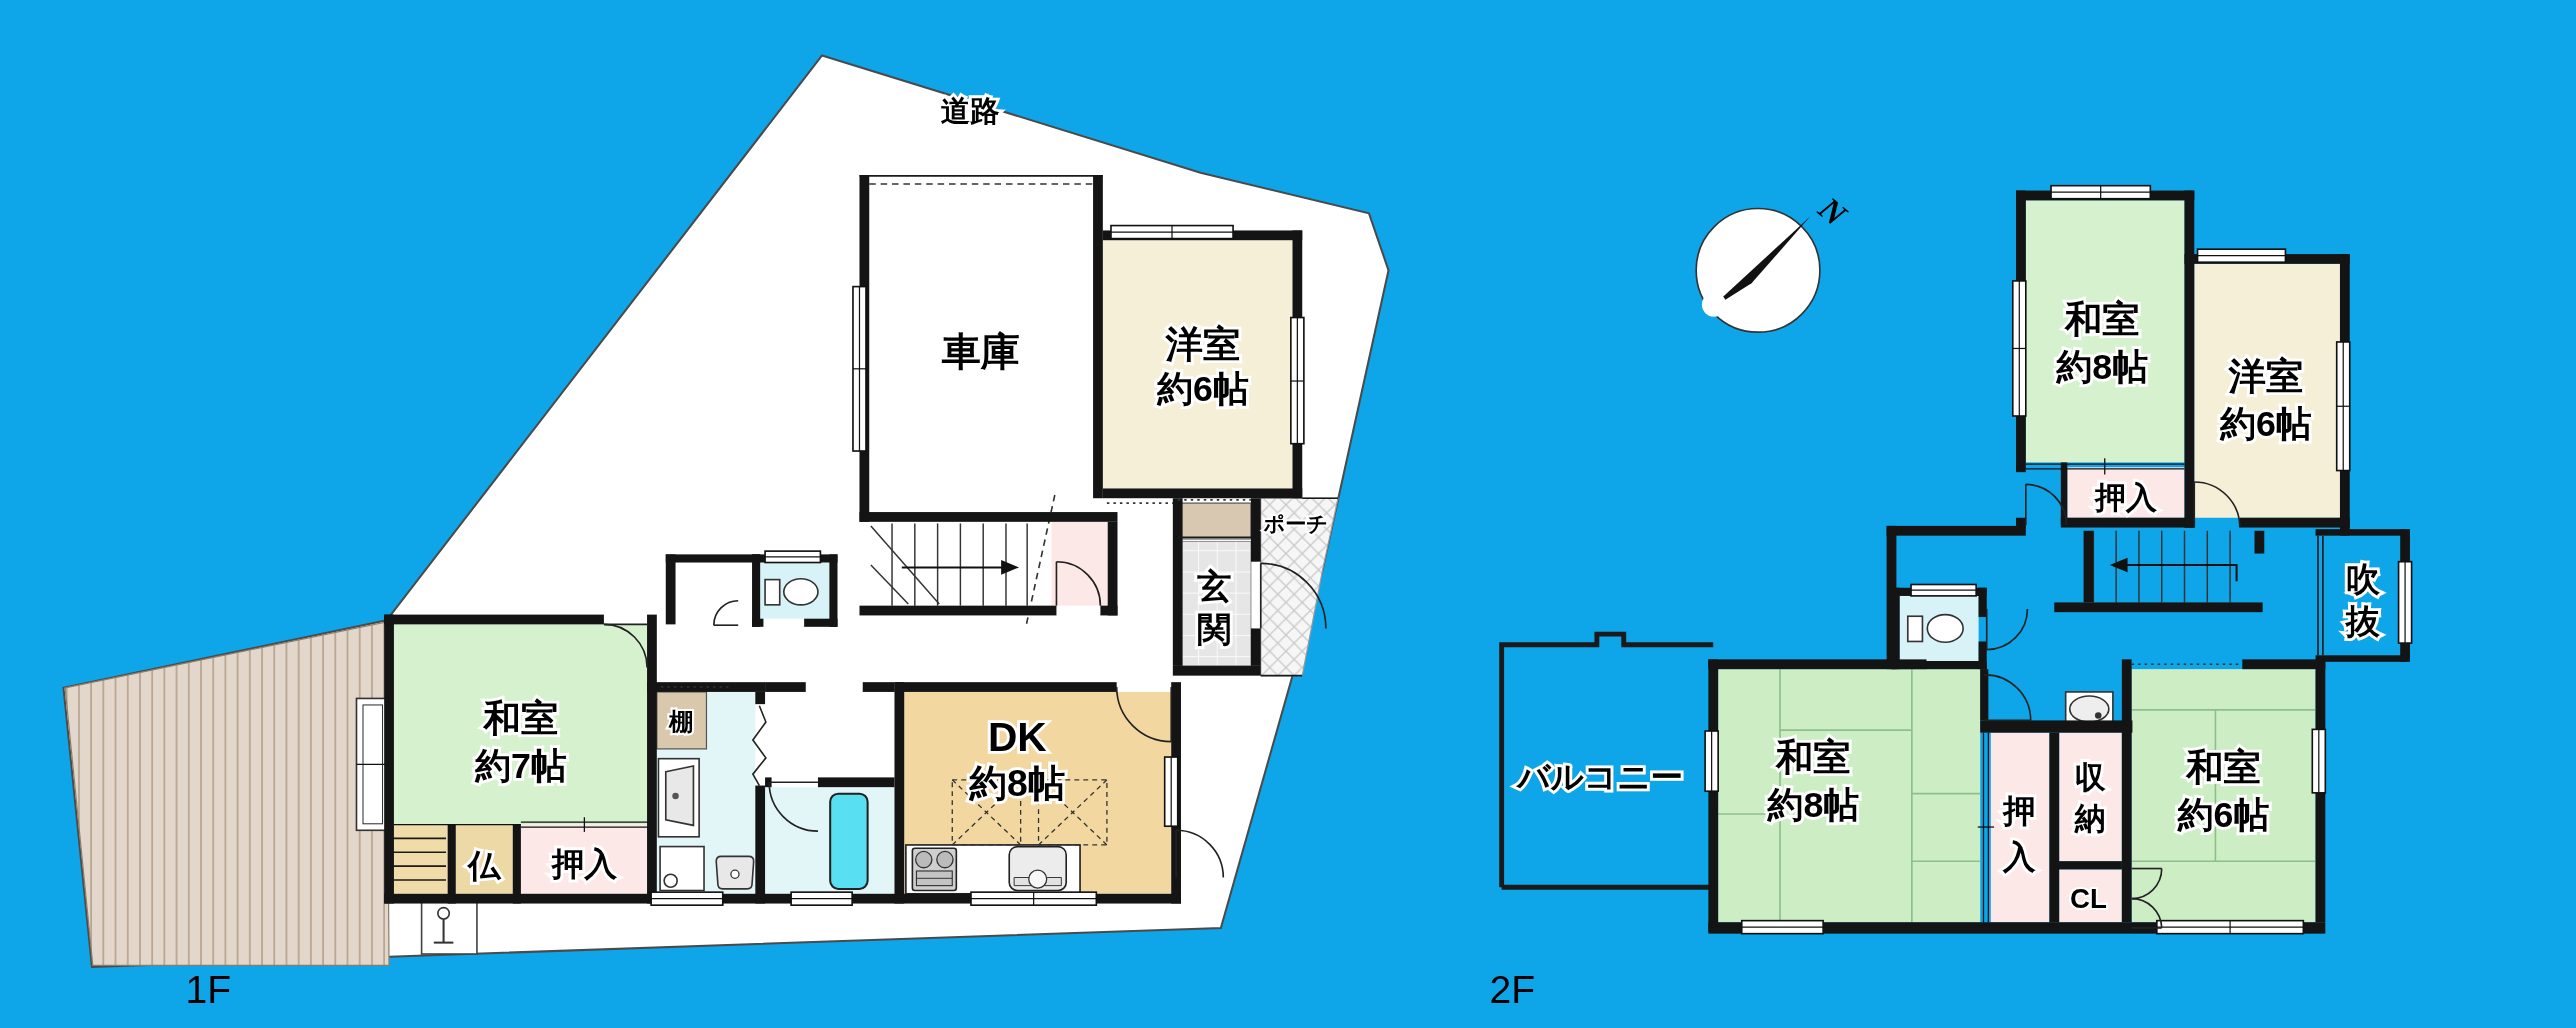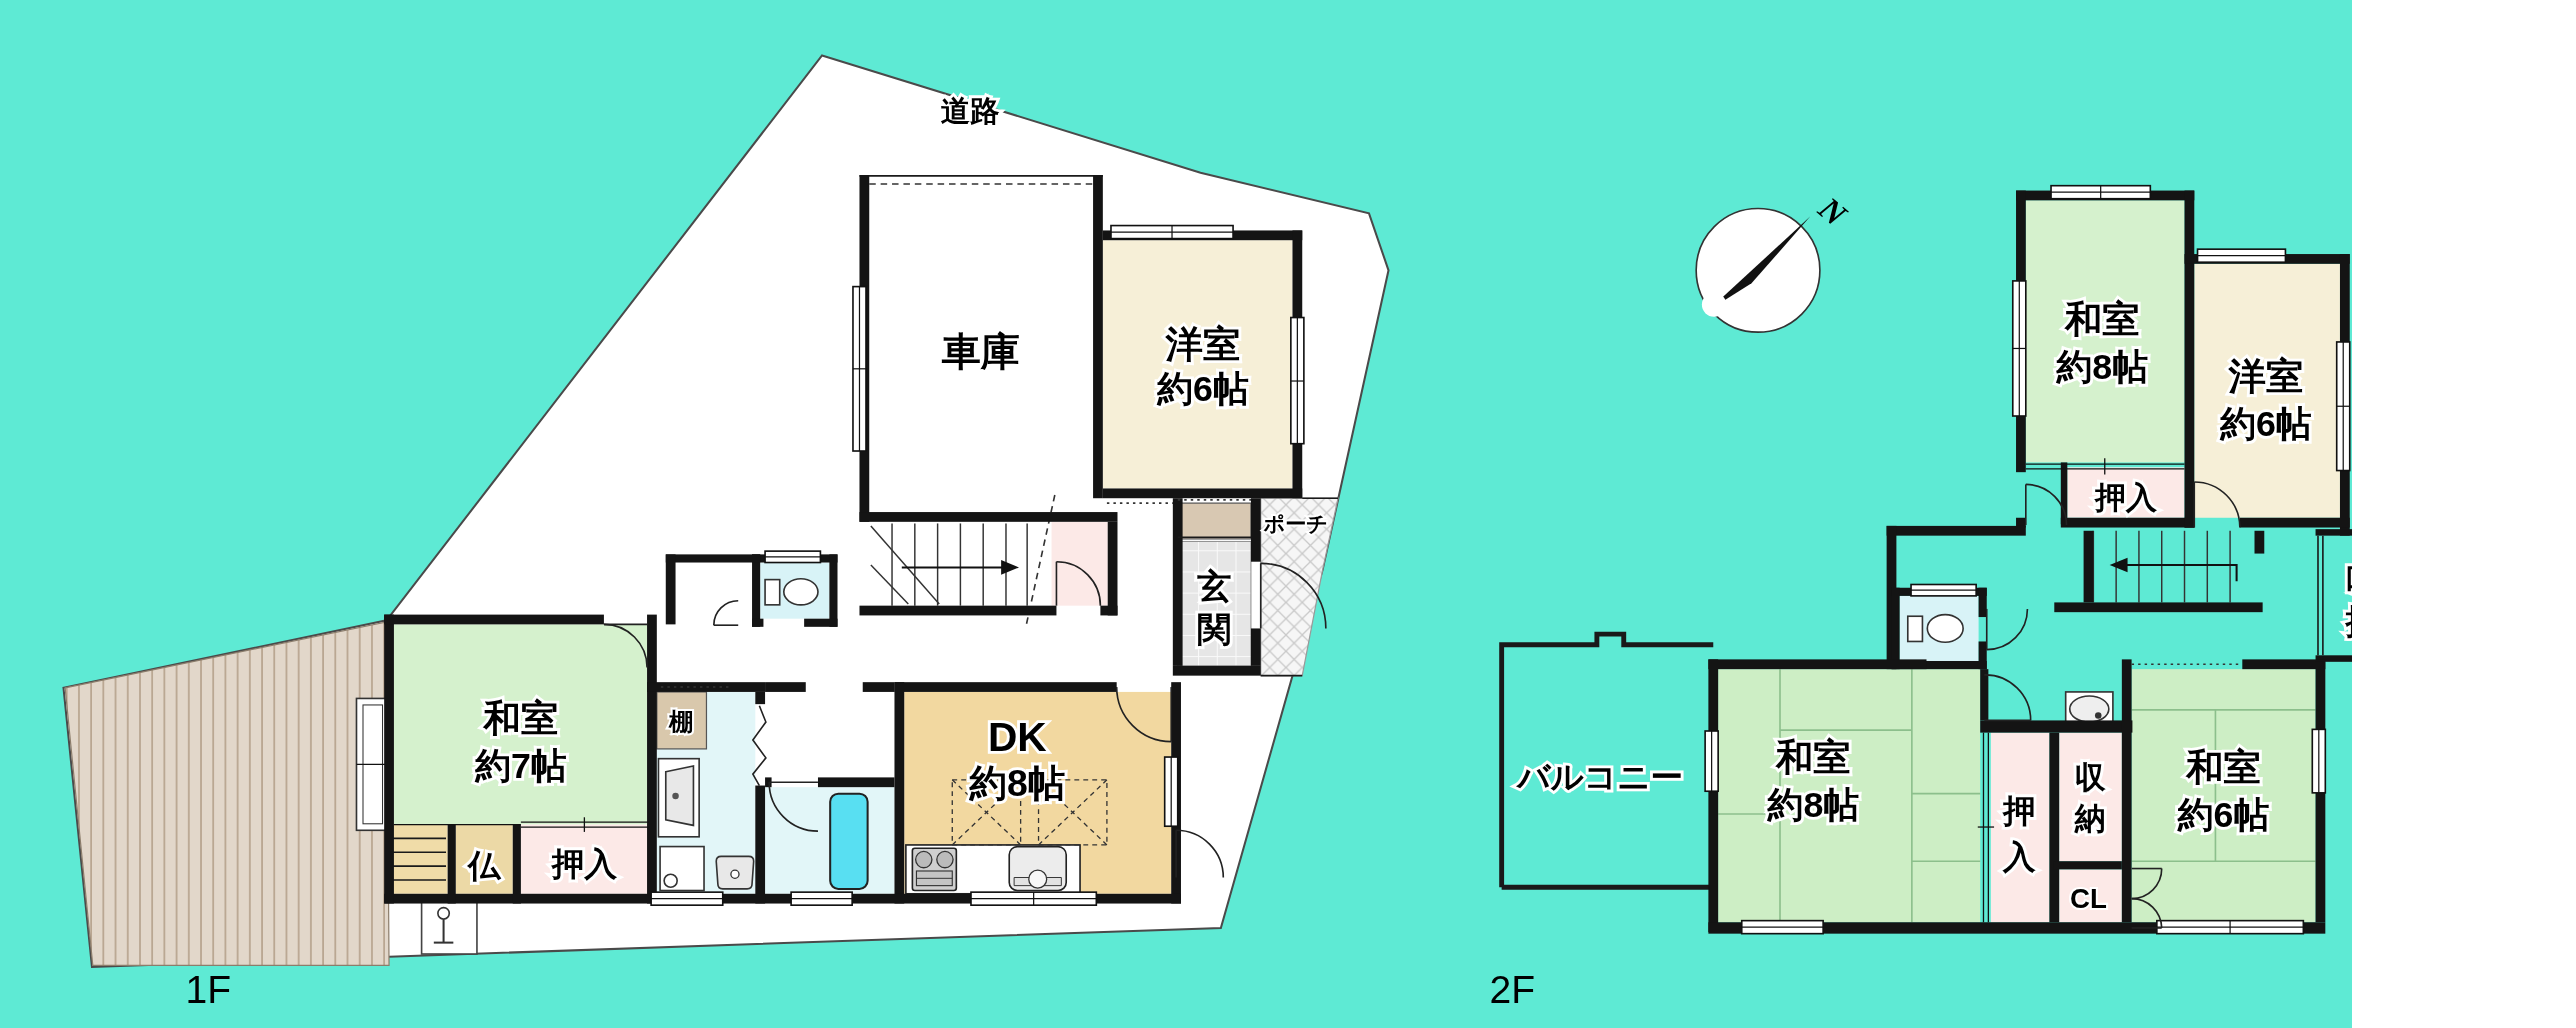--- a/index.html
+++ b/index.html
@@ -1,16 +1,16 @@
 <!DOCTYPE html>
 <html style="font-size:13px"><head>
 <meta charset="utf-8">
 <style>
   html,body{margin:0;padding:0;background:#ffffff;}
-  .stage{position:relative;width:2352px;height:1029px;background:#5eead4;overflow:hidden;}
+  .stage{position:relative;width:2576px;height:1029px;background:#0ea5e9;overflow:hidden;}
   svg{display:block}
   .lbl{font-family:"Liberation Sans",sans-serif;font-weight:bold;fill:#000;
        stroke:#fff;stroke-width:7px;paint-order:stroke;text-anchor:middle;}
   .lbl-sm{font-family:"Liberation Sans",sans-serif;font-weight:bold;fill:#000;
        stroke:#fff;stroke-width:5px;paint-order:stroke;text-anchor:middle;}
   .lbl-floor{font-family:"Liberation Sans",sans-serif;font-weight:normal;fill:#000;text-anchor:start;}
   .lbl-n{font-family:"Liberation Serif",serif;font-style:italic;font-weight:bold;fill:#000;text-anchor:middle;}
   .wall{fill:#141414;}
   .thinln{stroke:#1a1a1a;stroke-width:2;fill:none;}
   .medln{stroke:#1a1a1a;stroke-width:6;fill:none;}

